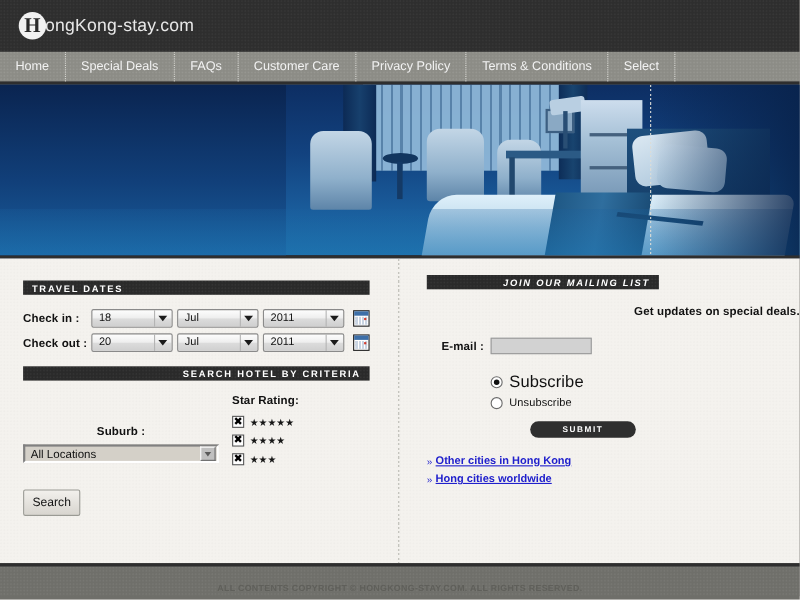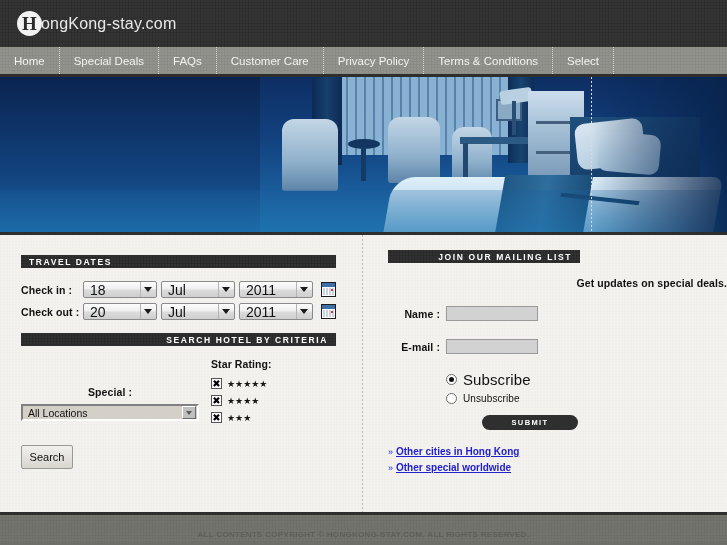--- a/index.html
+++ b/index.html
@@ -191,35 +191,35 @@
     background-size:3px 3px;
     color:#fff;
     font-size:8.5px; font-weight:bold;
     letter-spacing:1.6px;
     padding:4px 8px 3px 8px;
     height:13px; line-height:7px;
     font-family:"Liberation Sans", sans-serif;
   }
   #bar-travel { width:315px; }
   #bar-criteria { width:315px; margin-top:0;text-align:right; }
-  #bar-mailing { width:192px; text-align:right; }
+  #bar-mailing { width:211px; text-align:right;font-style:italic; }
   #bar-topdest { width:180px; text-align:right; }
 
   .row { display:flex; align-items:center; }
   .lbl {
     font-size:10.5px; color:#111; font-weight:bold;
     letter-spacing:.1px;
   }
 
   
   .sel-aqua {
     height:17px; border:1px solid #8a8a8a; border-radius:2px;
     background:linear-gradient(180deg,#fdfdfd 0%,#eeeeee 48%,#dcdcdc 52%,#cfcfcf 100%);
     display:flex; align-items:center; justify-content:space-between;
-    font-size:14px; color:#111; padding-left:6px;
+    font-size:10px; color:#111; padding-left:6px;
     position:relative; cursor:pointer;
   }
   .sel-aqua .arrow-box {
     width:15px; height:15px; margin-right:1px;
     border-left:1px solid #b4b4b4;
     display:flex; align-items:center; justify-content:center;
   }
   .tri { width:0;height:0;border-left:4px solid transparent;border-right:4px solid transparent;border-top:5px solid #1a1a1a; }
   .w-day { width:74px; }
   .w-mon { width:74px; }
@@ -436,21 +436,21 @@
         <div class="cal-top"></div>
           <div class="cal-grid"></div>
           <div class="cal-dot"></div>
       </div>
     </div>
 
     <div class="bar" id="bar-criteria" style="margin-top:13px;">SEARCH HOTEL BY CRITERIA</div>
 
     <div style="display:flex; margin-top:12px;">
       <div style="width:190px;">
-        <div class="lbl" style="text-align:center; width:178px; margin-top:28px;">Special :</div>
+        <div class="lbl" style="text-align:center; width:178px; margin-top:28px;">Suburb :</div>
         <div class="sel-win" style="width:178px; margin-top:6px;">
           <span>All Locations</span>
           <span class="arrow-win">
               <i class="tri-s"></i>
             </span>
         </div>
       </div>
 
       <div style="padding-top:0px;">
         <div class="lbl">Star Rating:</div>
@@ -472,24 +472,20 @@
 
     <div id="search-btn" style="margin-top:22px;">Search</div>
   </div>
 
   <div id="col-right">
 
     <div class="bar" id="bar-mailing">JOIN OUR MAILING LIST</div>
 
     <div class="lbl" style="margin:14px 0 0 22px;text-align:right;">Get updates on special deals.</div>
 
-    <div class="row" style="margin-top:17px;">
-      <div class="lbl" style="width:52px; text-align:right; margin-right:6px;">Name :</div>
-      <input class="txt-input" type="text" value="" style="">
-    </div>
     <div class="row" style="margin-top:18px;">
       <div class="lbl" style="width:52px; text-align:right; margin-right:6px;">E-mail :</div>
       <input class="txt-input" type="text" value="" style="">
     </div>
 
     <div class="row" style="margin-top:17px; margin-left:58px;">
       <span class="radio">
           <i class="dot"></i>
         </span>
       <span class="lbl" style="margin-left:6px; font-weight:normal; font-size:15px;">Subscribe</span>
@@ -502,20 +498,20 @@
     <div id="submit-btn" style="margin:11px 0 0 94px;">SUBMIT</div>
 
 
 
     <div class="row" style="margin-top:16px;">
       <span class="bullet">»</span>
       <span class="lnk">Other cities in Hong Kong</span>
     </div>
     <div class="row" style="margin-top:5px;">
       <span class="bullet">»</span>
-      <span class="lnk">Other special worldwide</span>
+      <span class="lnk">Hong cities worldwide</span>
     </div>
   </div>
 </div>
 
 <div id="footer">
   <div id="copyright">ALL CONTENTS COPYRIGHT © HONGKONG-STAY.COM. ALL RIGHTS RESERVED.</div>
 </div>
 
 </body></html>

